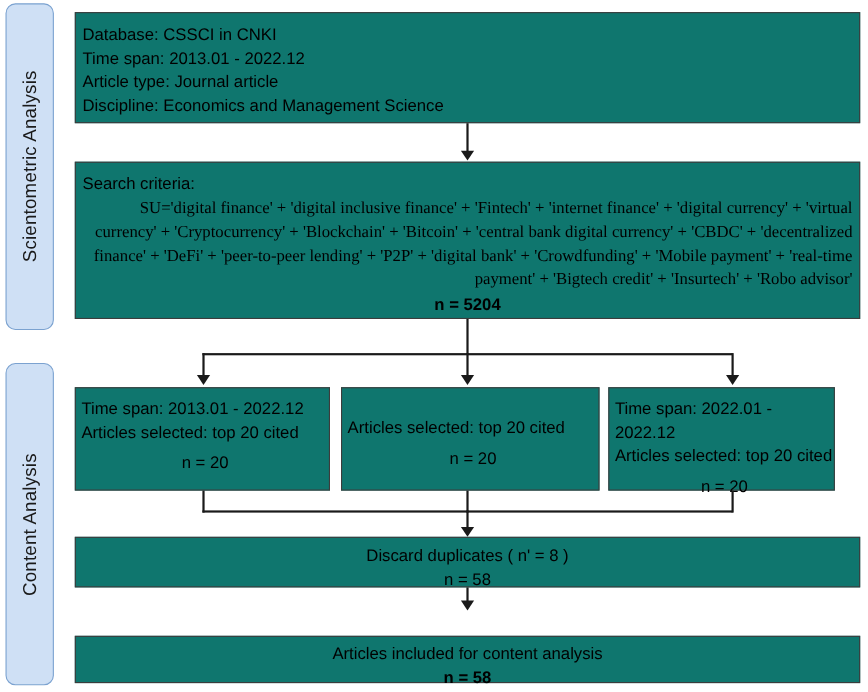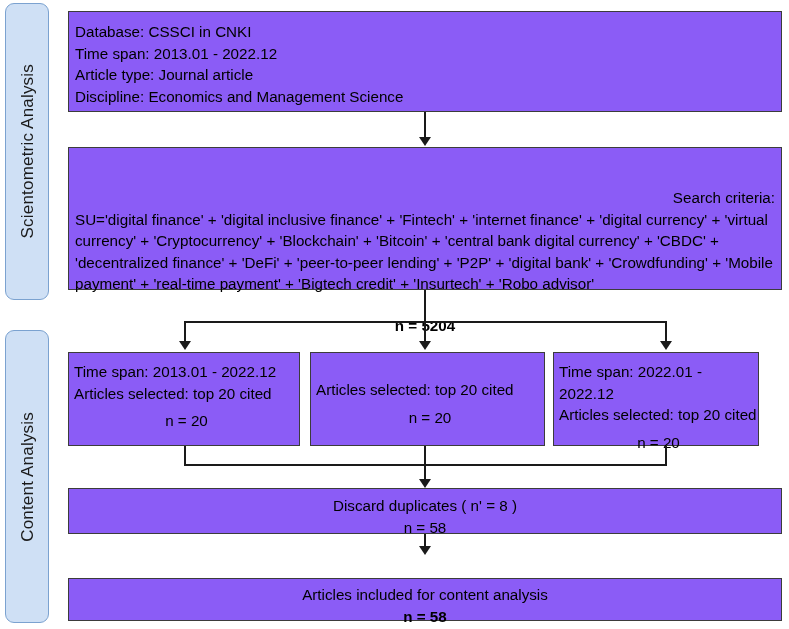--- a/index.html
+++ b/index.html
@@ -39,44 +39,44 @@
     color: #1a1a1a;
     white-space: nowrap;
   }
   #phase-scientometric { left: 5px;  top: 3px;   width: 44px; height: 297px; }
   #phase-content       { left: 5px;  top: 330px; width: 44px; height: 293px; }
 
   
   .flow-box {
     position: absolute;
     box-sizing: border-box;
-    background: #8b5cf6;
+    background: #0f766e;
     border: 1.6px solid #3c3c3c;
   }
   .flow-box .box-text {
     font-size: 15.2px;
     line-height: 21.5px;
     color: #000000;
     white-space: pre-wrap;
   }
   .left-text   { text-align: left; }
   .center-text { text-align: center; }
   .bold-line   { font-weight: bold; }
 
   #box-database {
     left: 68px; top: 11px; width: 714px; height: 101px;
     padding: 9px 0 0 6px;
   }
   #box-search {
     left: 68px; top: 147px; width: 714px; height: 143px;
     padding: 9px 6px 0 6px;
   }
-  #box-search .criteria-head { display: block; text-align: right; margin-top: 30px; }
-  #box-search .criteria-body { display: block; text-align: left; }
-  #box-search .criteria-count { display: block; text-align: center; margin-top: 20px; }
+  #box-search .criteria-head { display: block; text-align: left; }
+  #box-search .criteria-body { display: block; text-align: right; font-family: Liberation Serif, serif; }
+  #box-search .criteria-count { display: block; text-align: center; margin-top: 2px; }
 
   .span-box {
     top: 352px;
     height: 94px;
     padding: 8px 0 0 5px;
   }
   #box-span-1 { left: 68px;  width: 232px; }
   #box-span-2 { left: 310px; width: 235px; }
   #box-span-3 { left: 553px; width: 206px; }
   .span-box .span-count {

